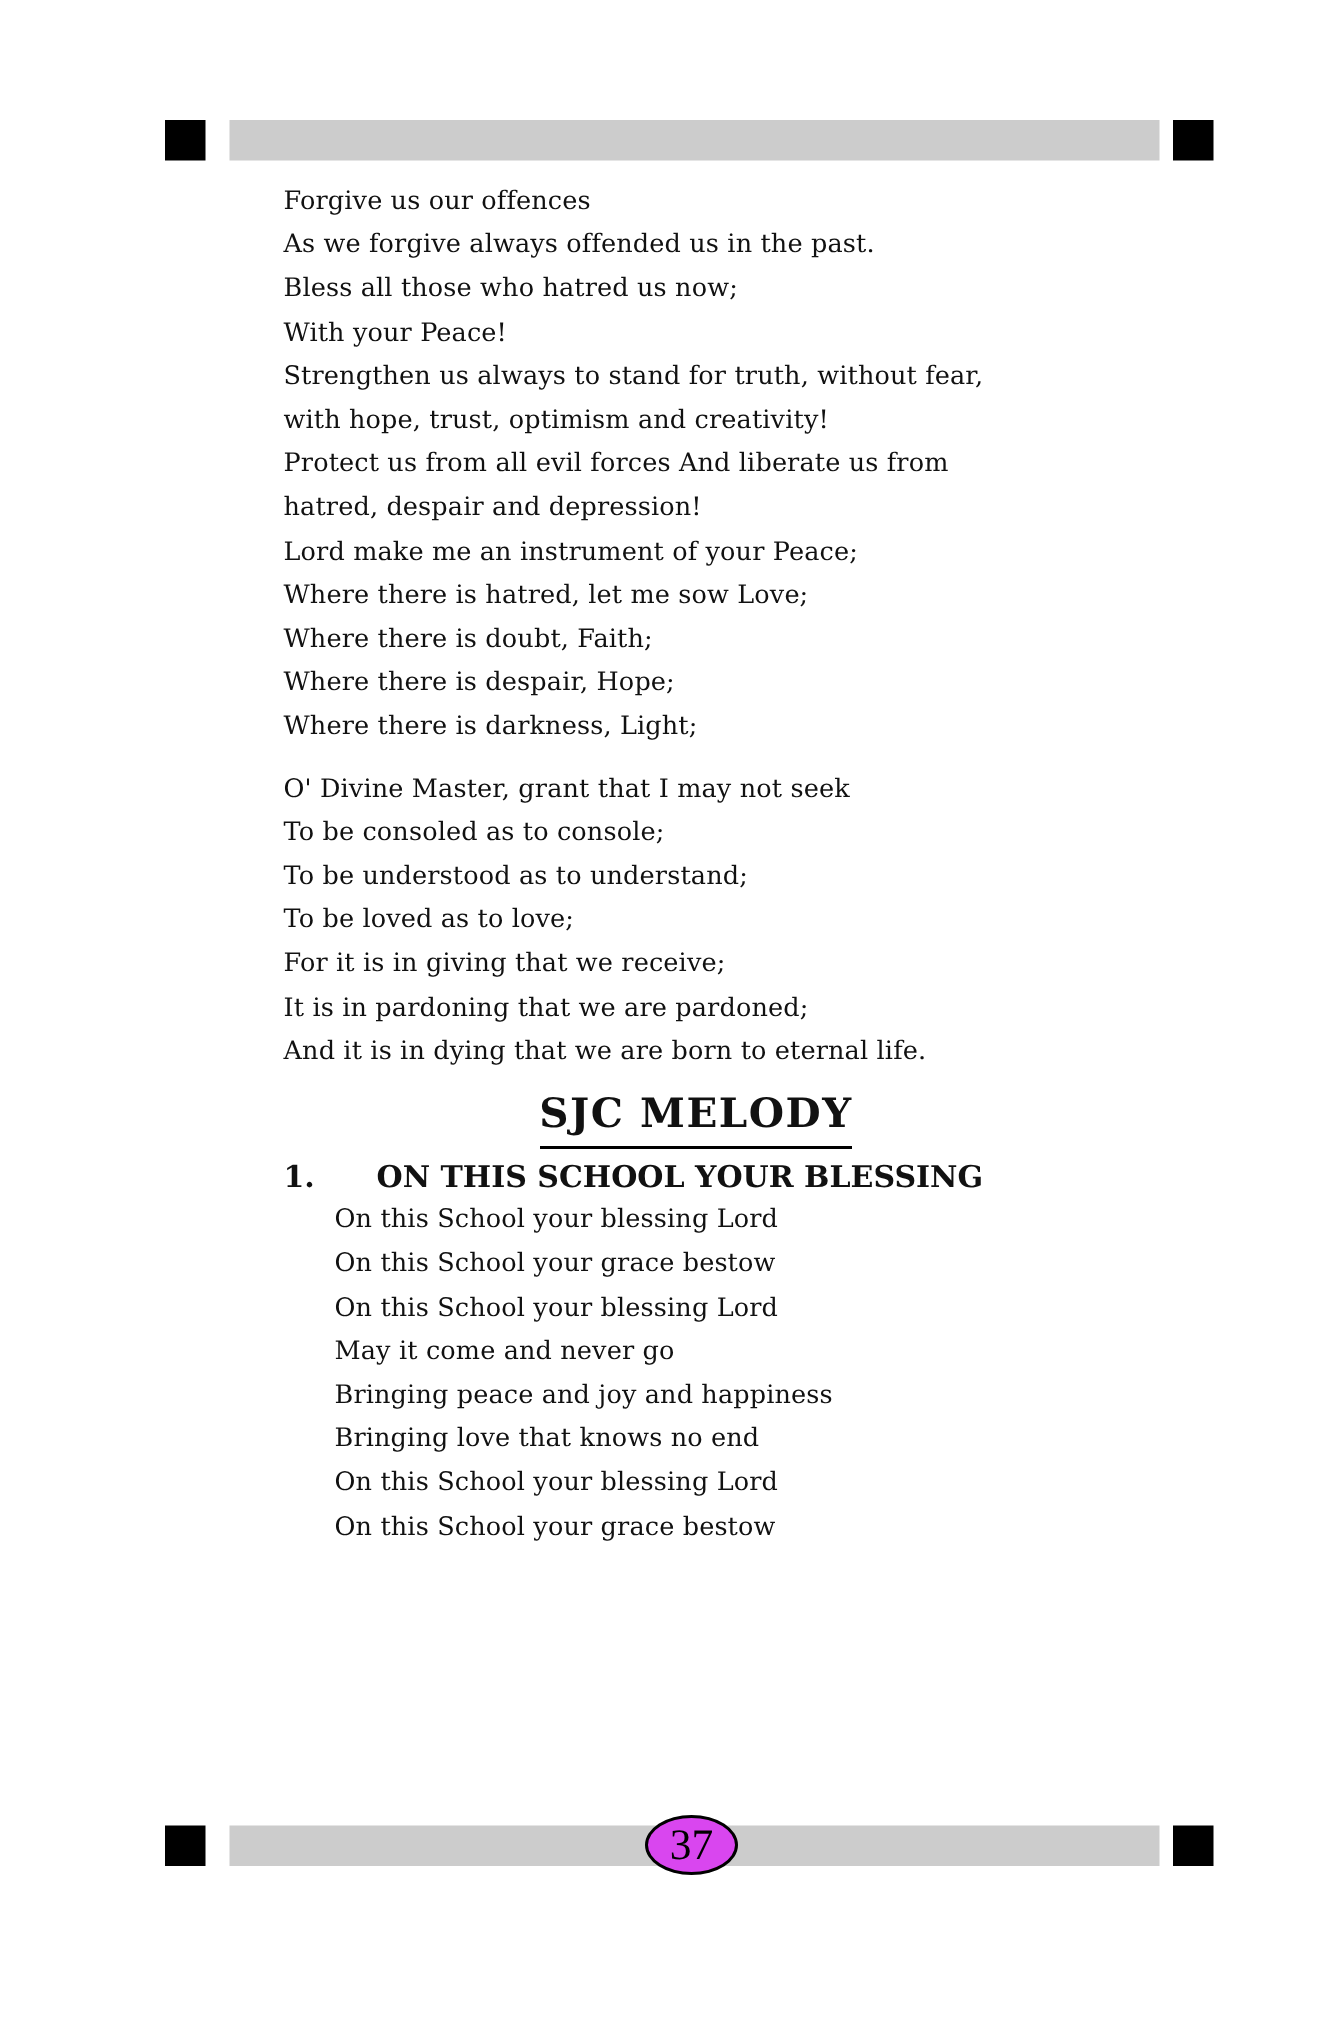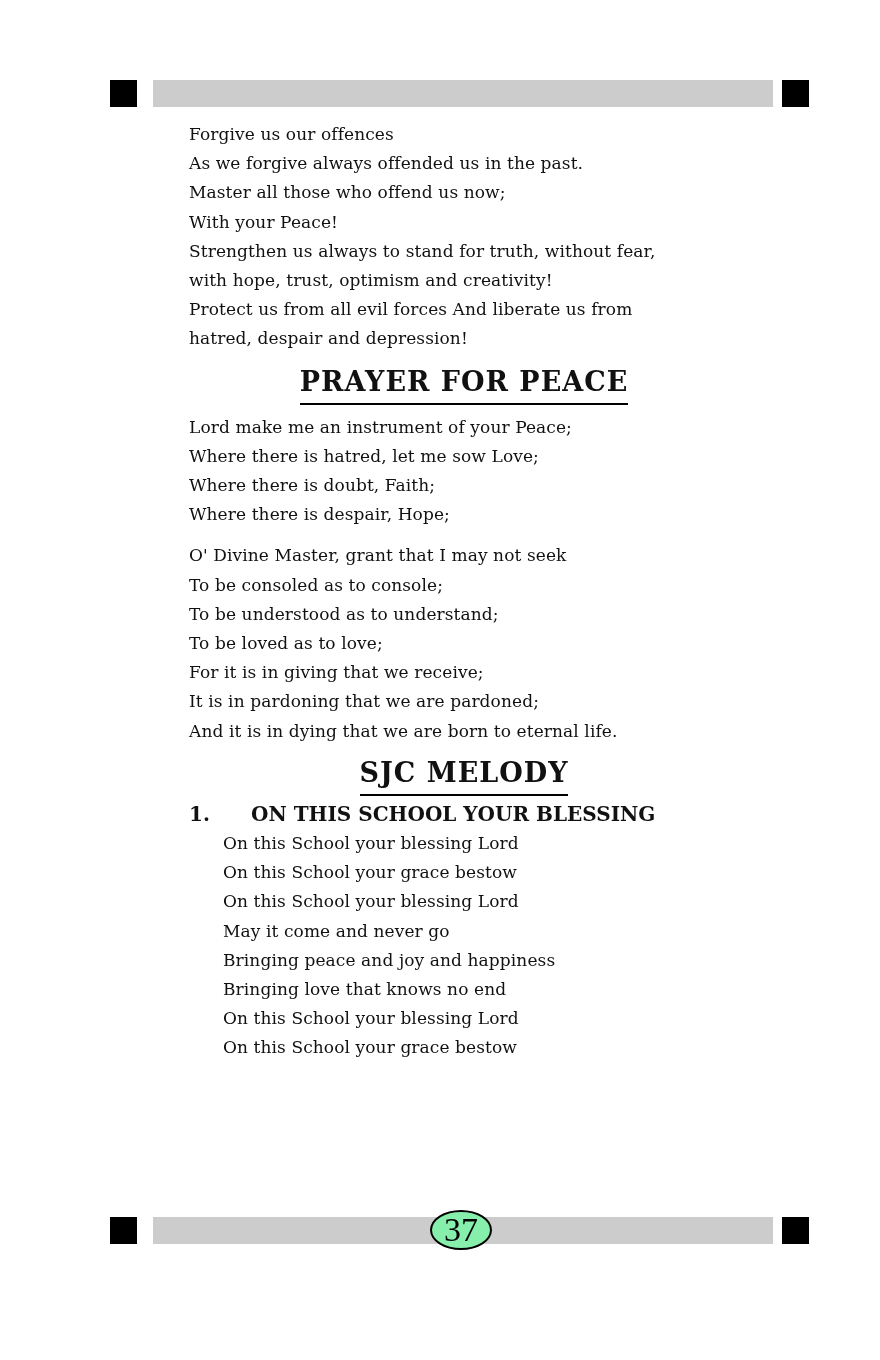--- a/index.html
+++ b/index.html
@@ -7,23 +7,23 @@
          font-family: "DejaVu Serif", "Liberation Serif", serif; color: #111; }
   .sq { position: absolute; width: 27px; height: 27px; background: #000; }
   .bar { position: absolute; height: 27px; background: #cccccc; }
   .top-left-sq { left: 110px; top: 80px; }
   .top-right-sq { left: 782px; top: 80px; }
   .top-bar { left: 153px; top: 80px; width: 620px; }
   .bot-left-sq { left: 110px; top: 1217px; }
   .bot-right-sq { left: 782px; top: 1217px; }
   .bot-bar { left: 153px; top: 1217px; width: 620px; }
   .page-oval { position: absolute; left: 430px; top: 1210px; width: 62px; height: 40px;
-               border: 2px solid #000; border-radius: 50%; background: #86efac;
+               border: 2px solid #000; border-radius: 50%; background: #d946ef;
                box-sizing: border-box; display: flex; align-items: center; justify-content: center;
-               font-family: "Liberation Serif", serif; font-size: 34px; color: #000; }
+               font-family: "Liberation Serif", serif; font-size: 29px; color: #000; }
   .content { position: absolute; left: 189px; top: 120px; width: 600px; }
   .line { font-size: 17px; line-height: 29.2px; white-space: nowrap; letter-spacing: 0.1px; }
   .heading { text-align: center; margin-left: -10px; width: 570px; }
   .heading span { display: inline-block; font-family: "DejaVu Serif", serif; font-weight: bold;
                   font-size: 27px; letter-spacing: 1px; padding-bottom: 3px;
                   border-bottom: 2.5px solid #000; line-height: 36px; }
   .h1 { margin-top: 10px; margin-bottom: 8px; }
   .h2 { margin-top: 9px; margin-bottom: 4px; }
   .gap { height: 12px; }
   .song-title-row { display: flex; font-weight: bold; font-size: 20px; line-height: 29.2px; }
@@ -34,37 +34,35 @@
 <body>
 
 <div class="sq top-left-sq"></div>
 <div class="bar top-bar"></div>
 <div class="sq top-right-sq"></div>
 
 <div class="content">
   <div>
     <div class="line">Forgive us our offences</div>
     <div class="line">As we forgive always offended us in the past.</div>
-    <div class="line">Master all those who offend us now;</div>
+    <div class="line">Bless all those who hatred us now;</div>
     <div class="line">With your Peace!</div>
     <div class="line">Strengthen us always to stand for truth, without fear,</div>
     <div class="line">with hope, trust, optimism and creativity!</div>
     <div class="line">Protect us from all evil forces And liberate us from</div>
     <div class="line">hatred, despair and depression!</div>
   </div>
 
-  <div class="heading h1">
-    <span>PRAYER FOR PEACE</span>
-  </div>
 
   <div>
     <div class="line">Lord make me an instrument of your Peace;</div>
     <div class="line">Where there is hatred, let me sow Love;</div>
     <div class="line">Where there is doubt, Faith;</div>
     <div class="line">Where there is despair, Hope;</div>
+    <div class="line">Where there is darkness, Light;</div>
   </div>
   <div class="gap"></div>
   <div>
     <div class="line">O' Divine Master, grant that I may not seek</div>
     <div class="line">To be consoled as to console;</div>
     <div class="line">To be understood as to understand;</div>
     <div class="line">To be loved as to love;</div>
     <div class="line">For it is in giving that we receive;</div>
     <div class="line">It is in pardoning that we are pardoned;</div>
     <div class="line">And it is in dying that we are born to eternal life.</div>

